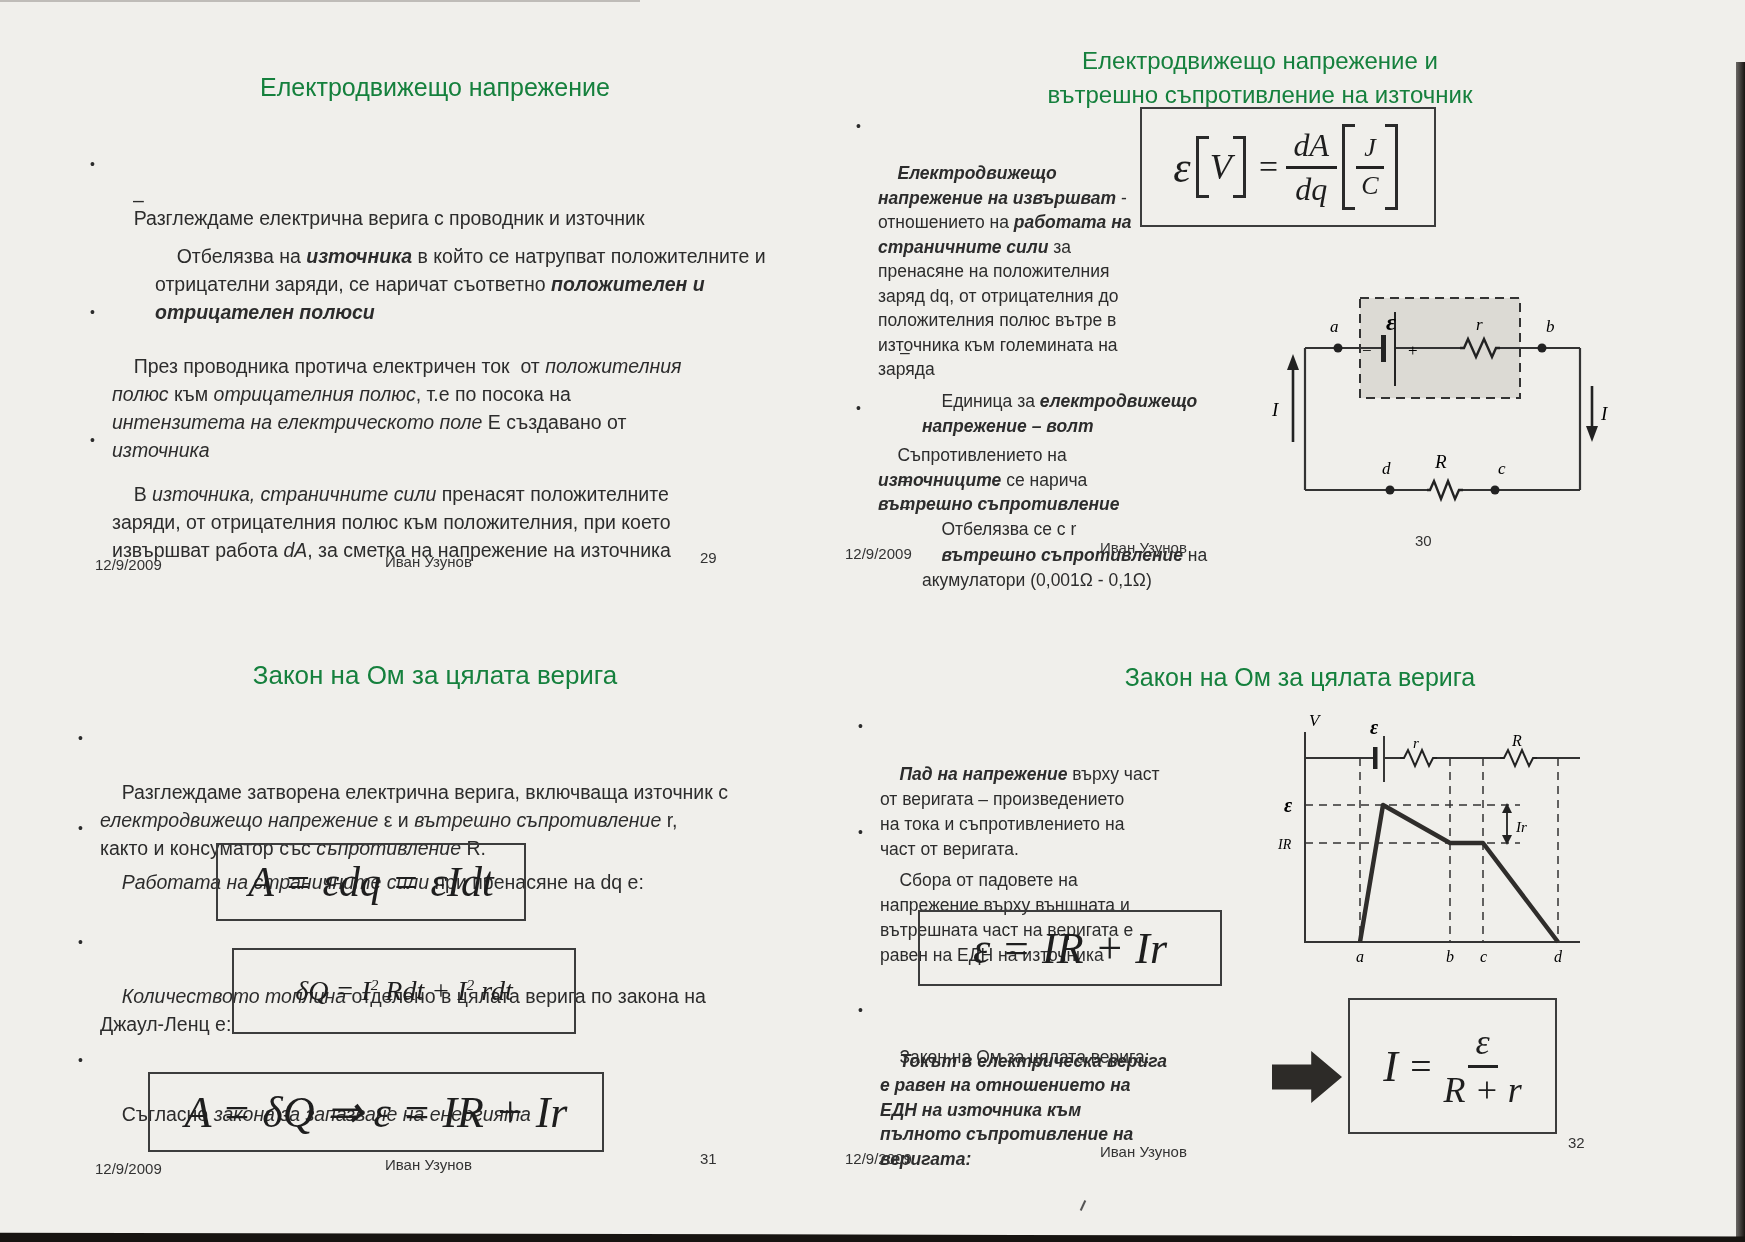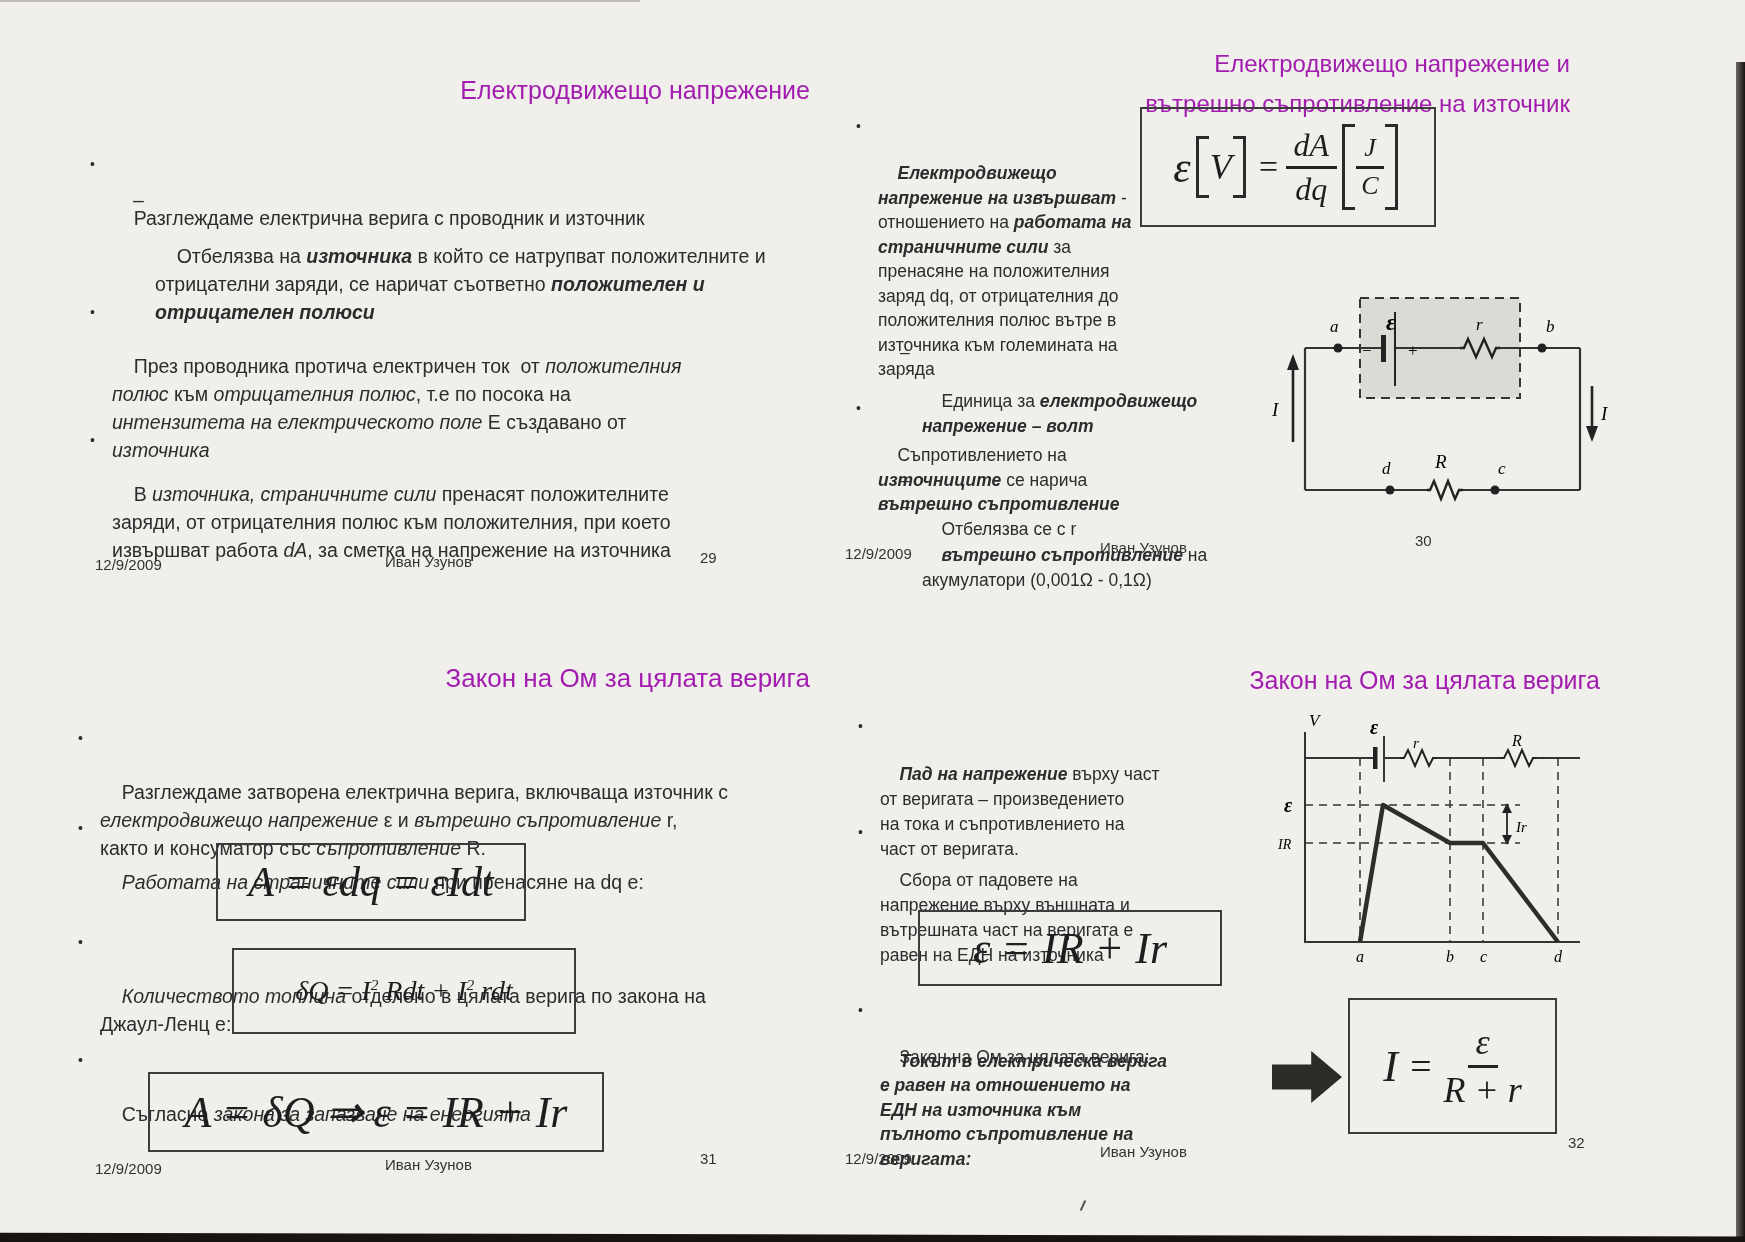--- a/index.html
+++ b/index.html
@@ -1,20 +1,20 @@
 <!DOCTYPE html>
 <html><head>
 <meta charset="utf-8">
 <style>
   html,body{margin:0;padding:0}
   body{width:1745px;height:1242px;position:relative;overflow:hidden;
        background:#f0efeb;font-family:"Liberation Sans",sans-serif;color:#2c2c2c}
   .abs{position:absolute}
   section{position:absolute;inset:0}
-  .title{position:absolute;font-size:25px;color:#a21caf;text-align:right;white-space:pre-line;line-height:40px}
+  .title{position:absolute;font-size:25px;color:#15803d;text-align:center;white-space:pre-line;line-height:34px}
   .bt{position:absolute;white-space:pre-wrap;font-size:19.5px;line-height:28px}
   .bt-sm{position:absolute;white-space:pre-wrap;font-size:17.5px;line-height:24.5px}
   .mk{position:absolute;left:-22px;top:0}
   .mk.dot{font-size:14px;top:2px}
   .bi{font-weight:bold;font-style:italic}
   .i{font-style:italic}
   .sup{font-size:0.55em;vertical-align:super}
   .fx{font-family:"Liberation Serif",serif;font-style:italic;color:#1e1e1e}
   .fbx{position:absolute;border:2px solid #3c3c3c;display:flex;align-items:center;justify-content:center;background:transparent}
   .frac{display:inline-flex;flex-direction:column;align-items:center;line-height:1.08}

